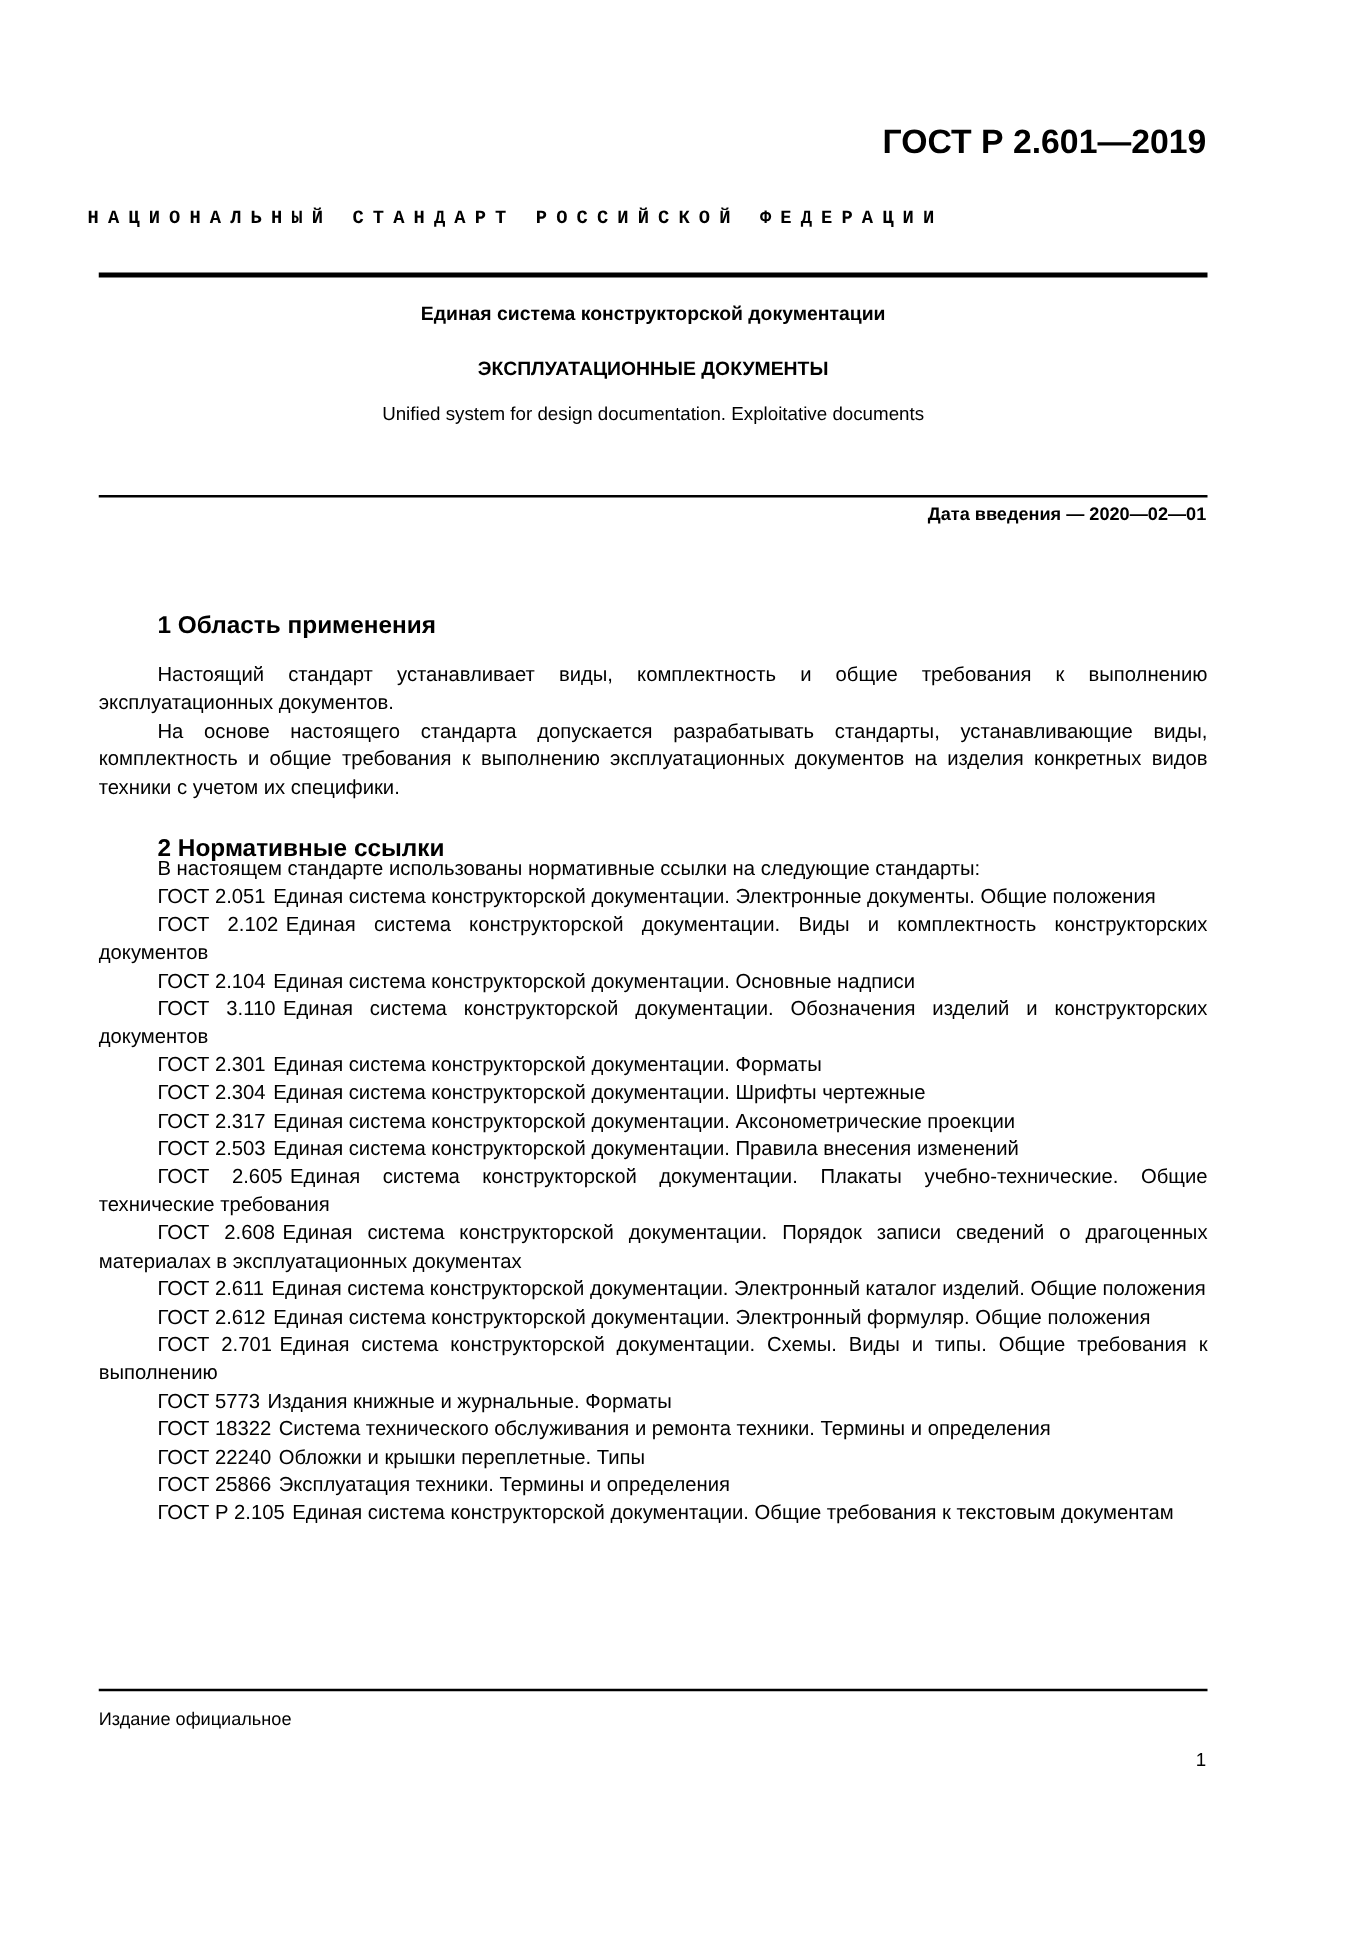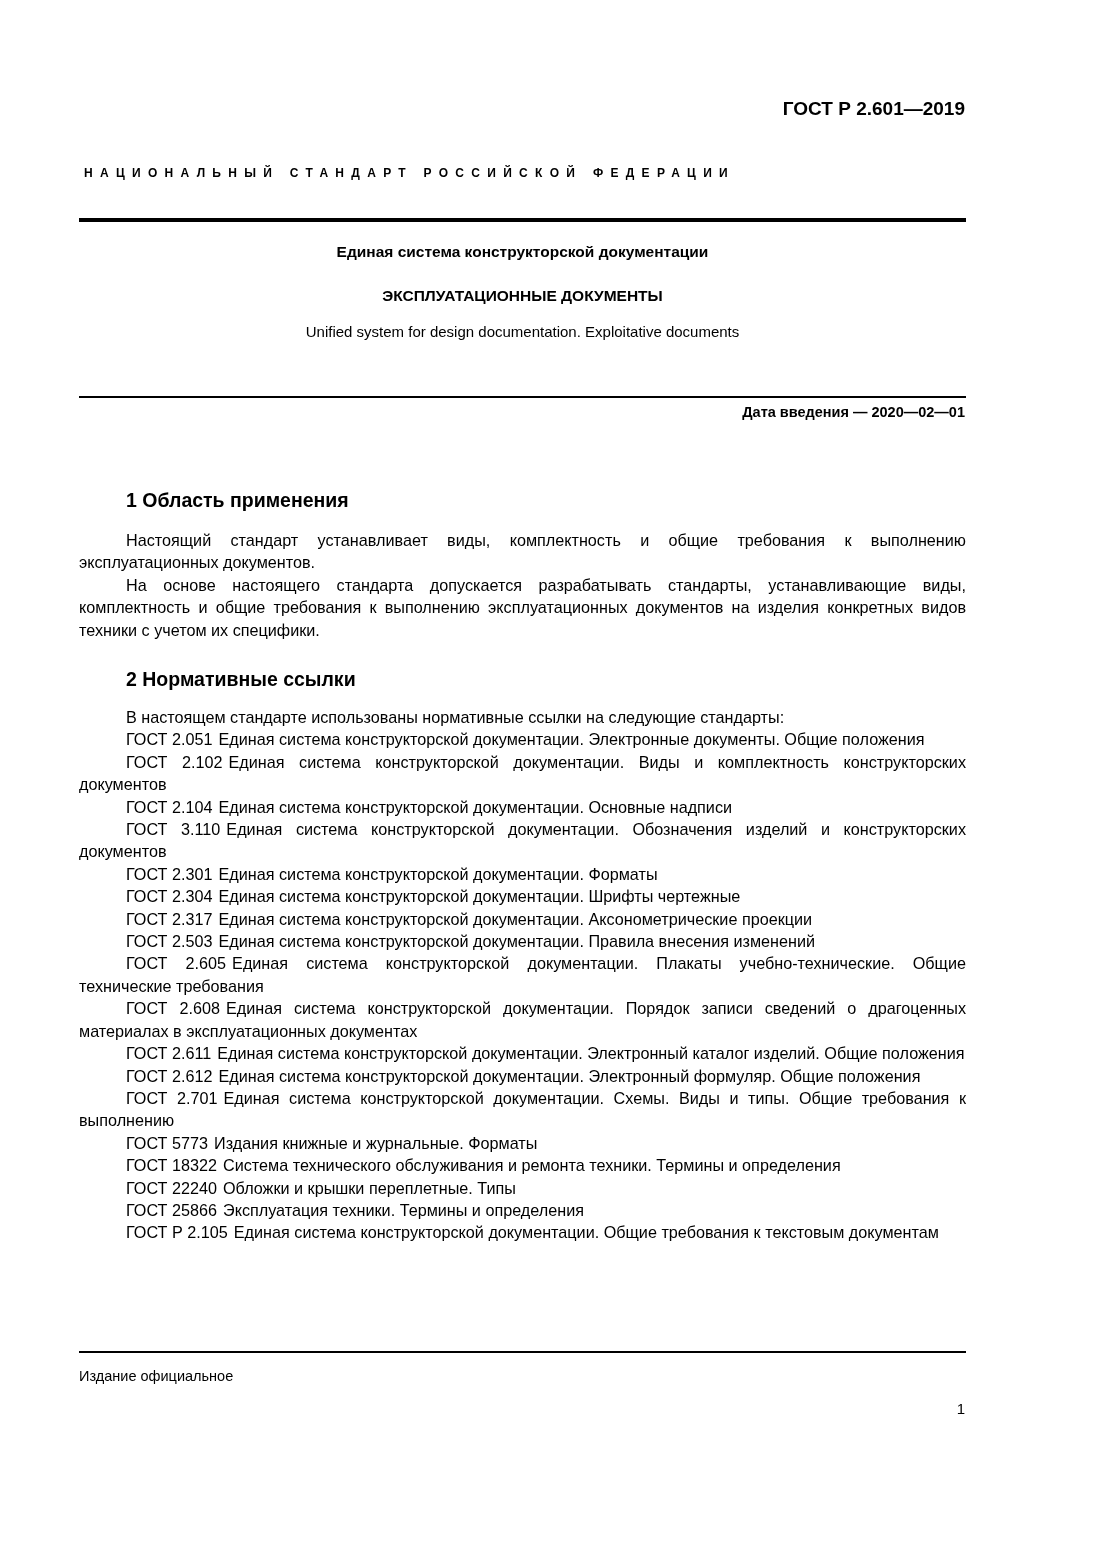--- a/index.html
+++ b/index.html
@@ -2,46 +2,46 @@
 <html><head>
 <meta charset="utf-8">
 <style>
   html, body { margin: 0; padding: 0; background: #ffffff; }
   body {
     width: 1095px; height: 1548px; position: relative; overflow: hidden;
     font-family: "Liberation Sans", sans-serif; color: #000;
   }
   .abs { position: absolute; }
   #doc-code {
-    top: 98px; right: 130px; font-size: 19px; font-weight: bold; letter-spacing: 0px;
+    top: 98px; right: 130px; font-size: 27px; font-weight: bold; letter-spacing: 0px;
   }
   #national {
-    top: 166px; left: 84px; width: 890px; font-size: 12px; font-weight: bold;
-    letter-spacing: 7.3px; white-space: nowrap;
+    top: 166px; left: 70px; width: 890px; font-size: 15px; font-weight: bold;
+    letter-spacing: 7.3px; white-space: nowrap; font-family: Liberation Mono, monospace;
   }
   .rule-thick { left: 79px; width: 887px; height: 4px; background: #000; }
   .rule-thin { left: 79px; width: 887px; height: 2px; background: #000; }
   #rule1 { top: 218px; }
   #rule2 { top: 396px; }
   #rule3 { top: 1351px; }
   .center { left: 79px; width: 887px; text-align: center; }
   #system { top: 243px; font-size: 15.5px; font-weight: bold; }
   #title { top: 287px; font-size: 15.5px; font-weight: bold; }
   #english { top: 323px; font-size: 15px; }
   #intro-date { top: 404px; right: 130px; font-size: 14.5px; font-weight: bold; }
   .heading { left: 126px; font-size: 19.5px; font-weight: bold; }
   #h1 { top: 489px; }
   #h2 { top: 668px; }
   .para {
     left: 79px; width: 887px; font-size: 16.2px; line-height: 22.4px;
     text-align: justify;
   }
   .para p { margin: 0; text-indent: 47px; }
   #sec1-body { top: 529px; }
-  #sec2-body { top: 706px; }
+  #sec2-body { top: 684px; }
   #official { top: 1368px; left: 79px; font-size: 14.5px; font-weight: normal; }
   #page-num { top: 1400px; right: 130px; font-size: 15px; }
   .ref .code { margin-right: 6px; }
 </style>
 </head>
 <body>
 
 <div id="doc-code" class="abs">ГОСТ Р 2.601—2019</div>
 <div id="national" class="abs">НАЦИОНАЛЬНЫЙ СТАНДАРТ РОССИЙСКОЙ ФЕДЕРАЦИИ</div>
 <div id="rule1" class="abs rule-thick"></div>

